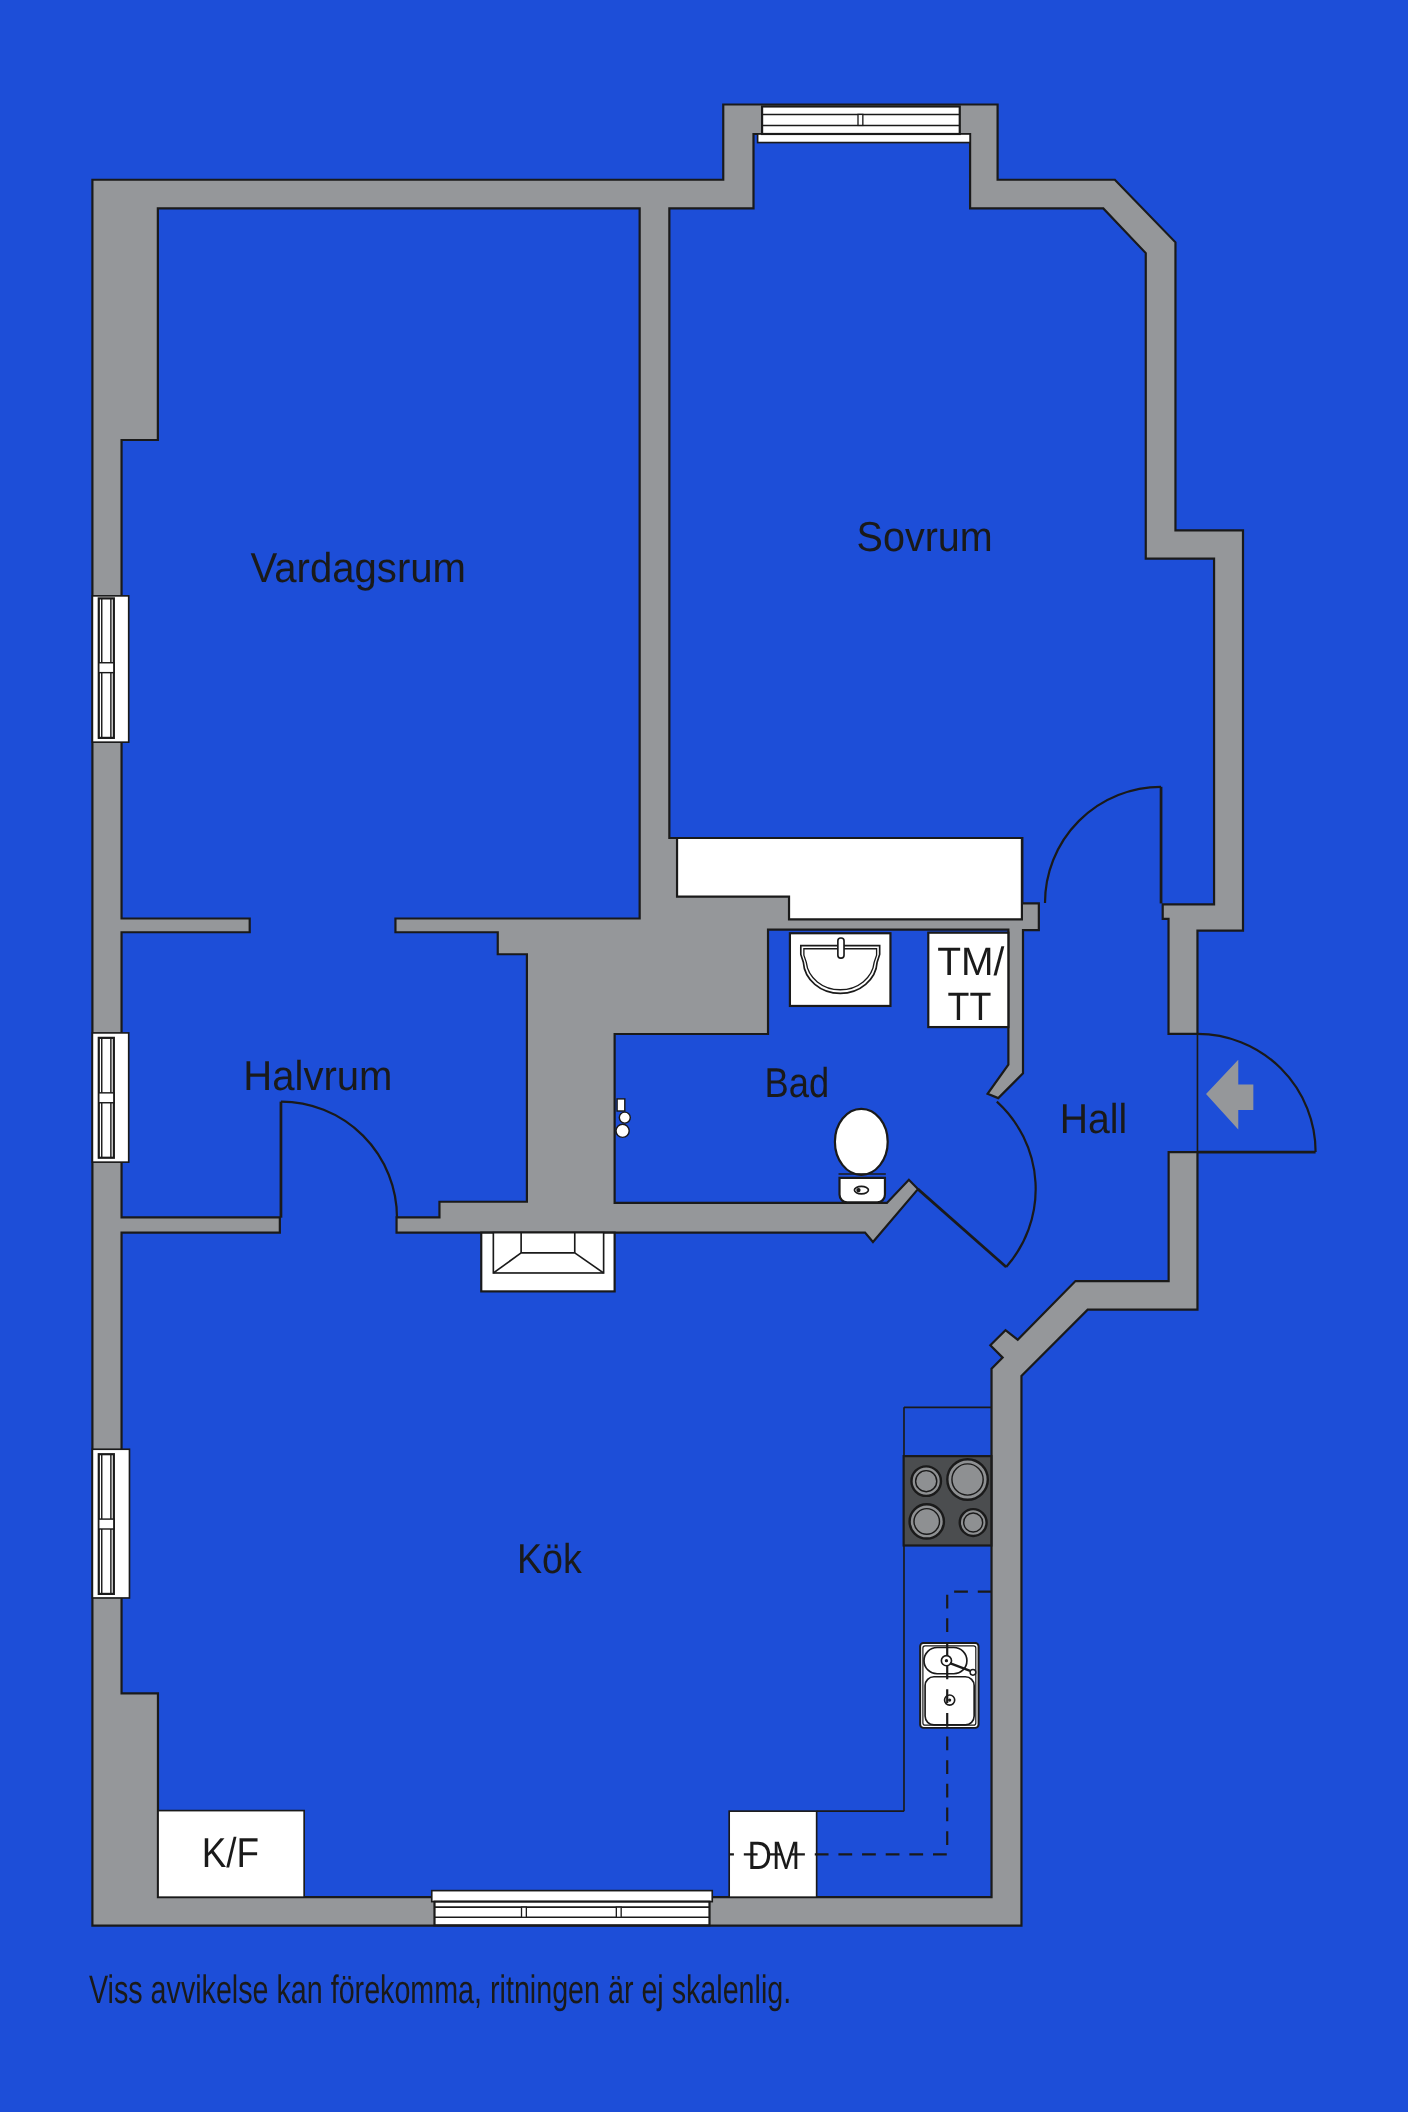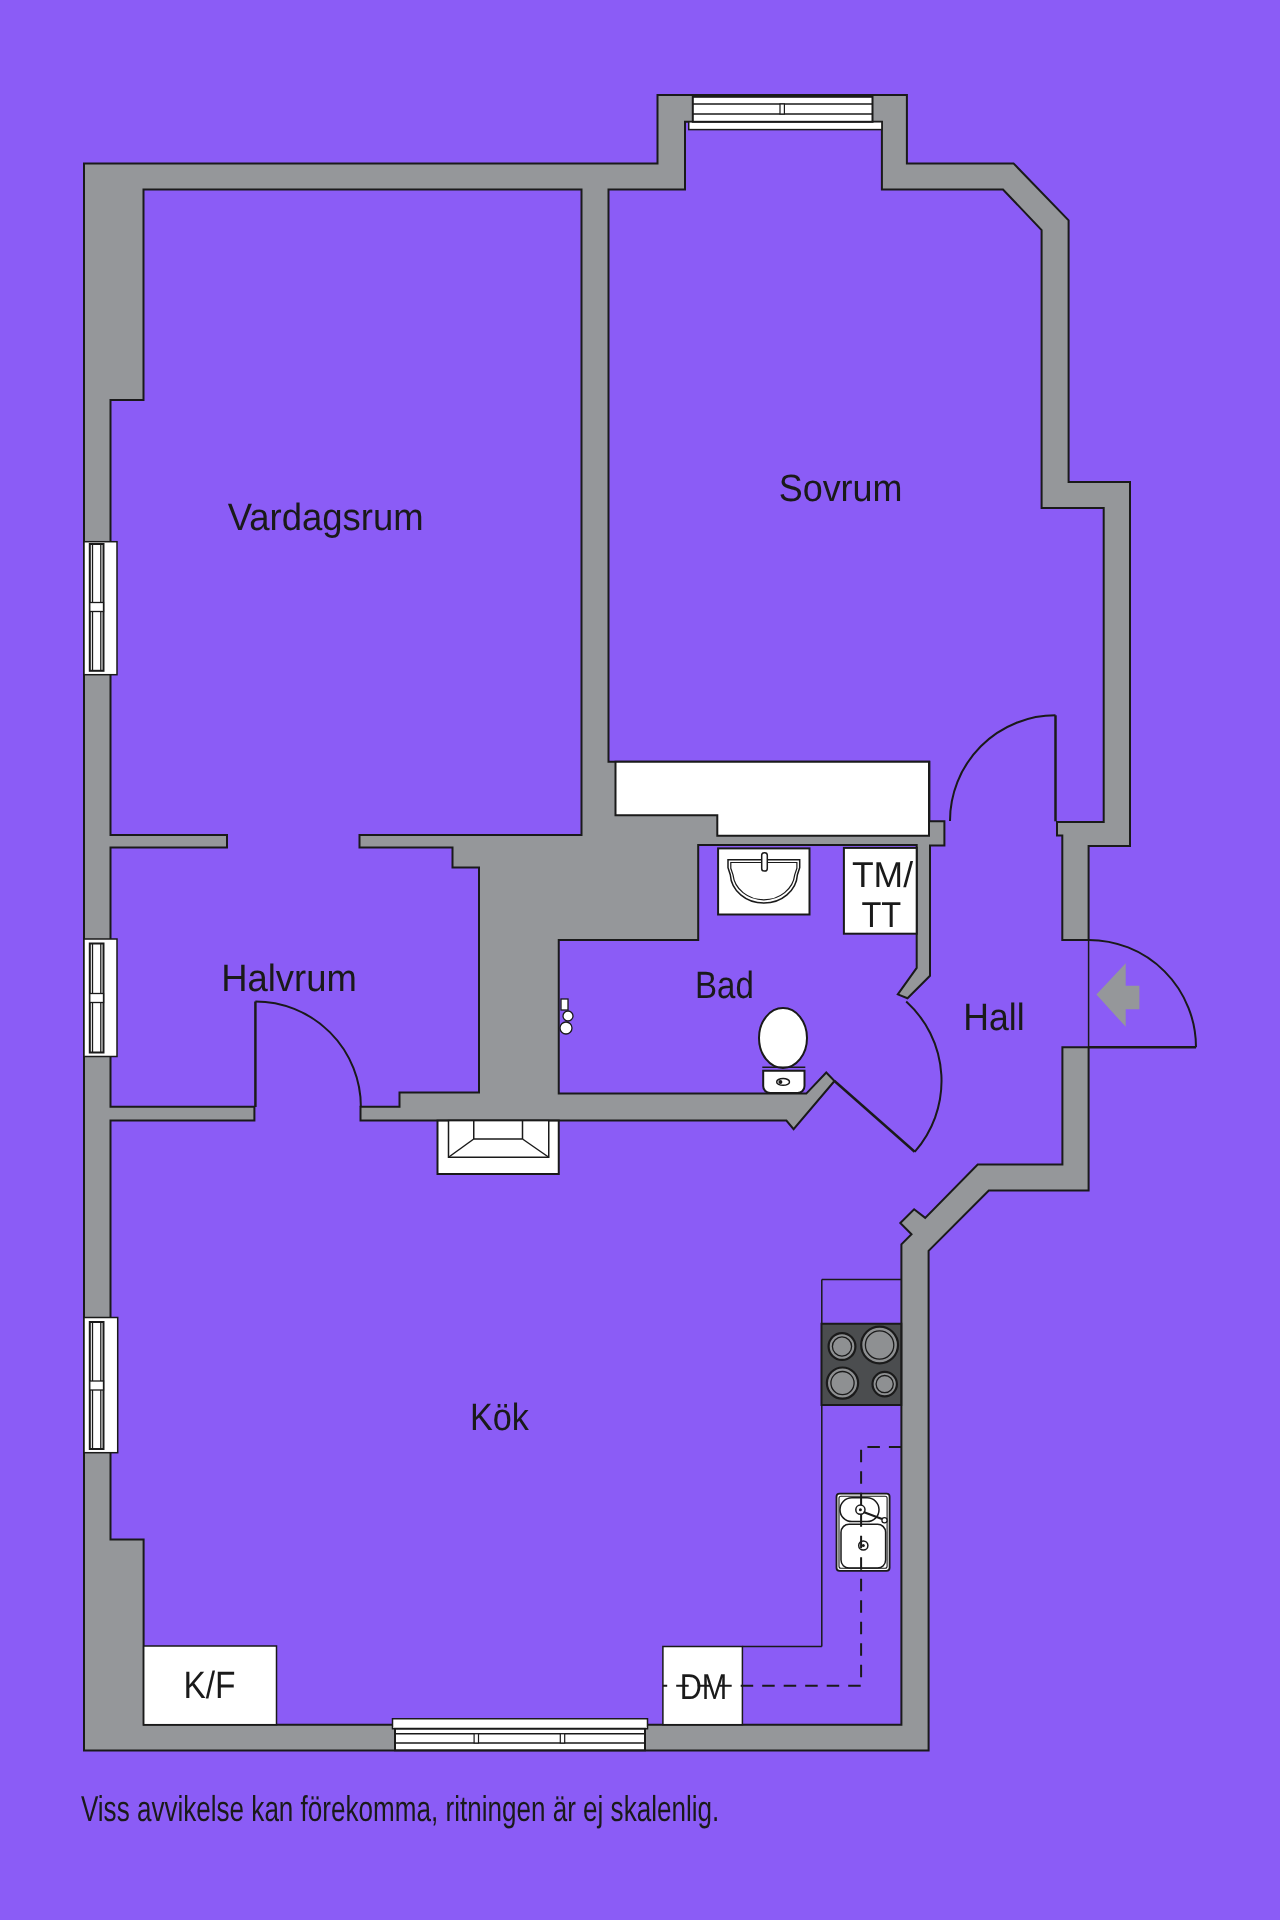--- a/index.html
+++ b/index.html
@@ -1,16 +1,16 @@
 <!DOCTYPE html>
 <html><head>
 <meta charset="utf-8">
 <style>
   html,body{margin:0;padding:0;background:#ffffff;}
-  #page{width:1280px;height:1920px;position:relative;background:#8b5cf6;overflow:hidden;}
+  #page{width:1280px;height:1920px;position:relative;background:#1d4ed8;overflow:hidden;}
   svg{position:absolute;top:0;left:0;}
   text{font-family:"Liberation Sans",sans-serif;fill:#1a1a1a;-webkit-font-smoothing:antialiased;}
   *{-webkit-font-smoothing:antialiased;}
 </style>
 </head>
 <body>
 <div id="page">
 <svg width="1280" height="1920" viewBox="0 0 1280 1920" text-rendering="geometricPrecision">
 
   <path id="walls" fill="#95979A" stroke="#1a1a1a" stroke-width="2" stroke-linejoin="miter" d="

